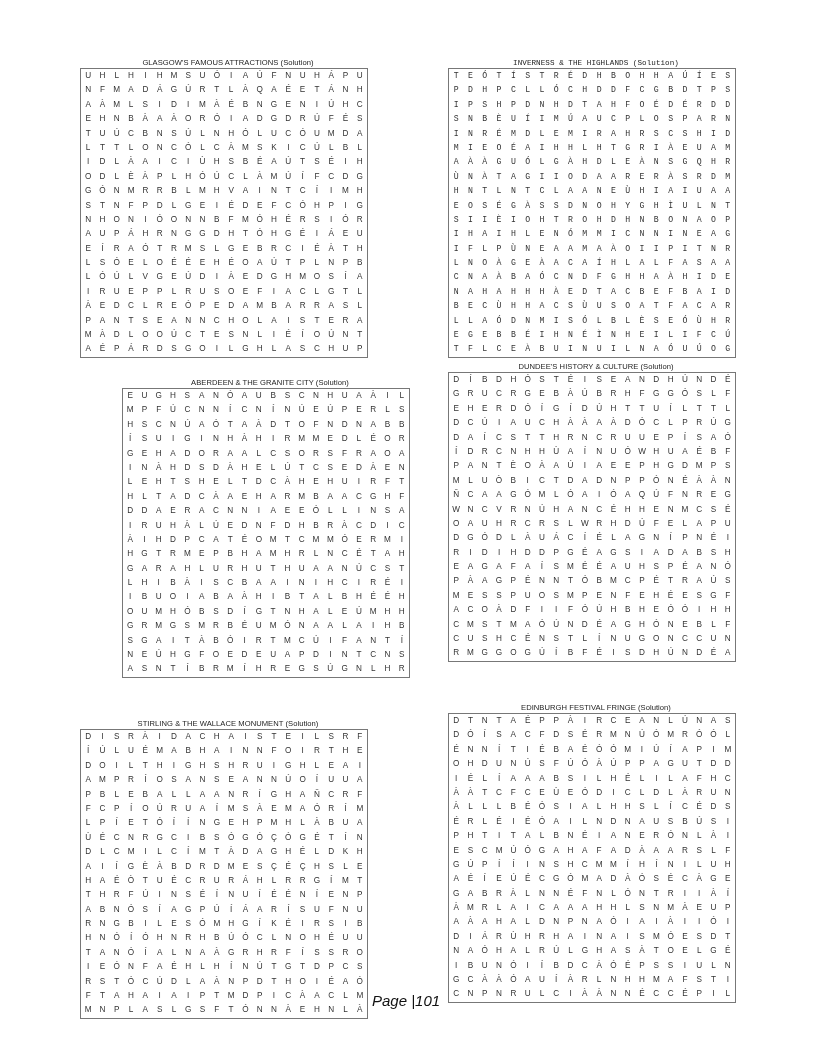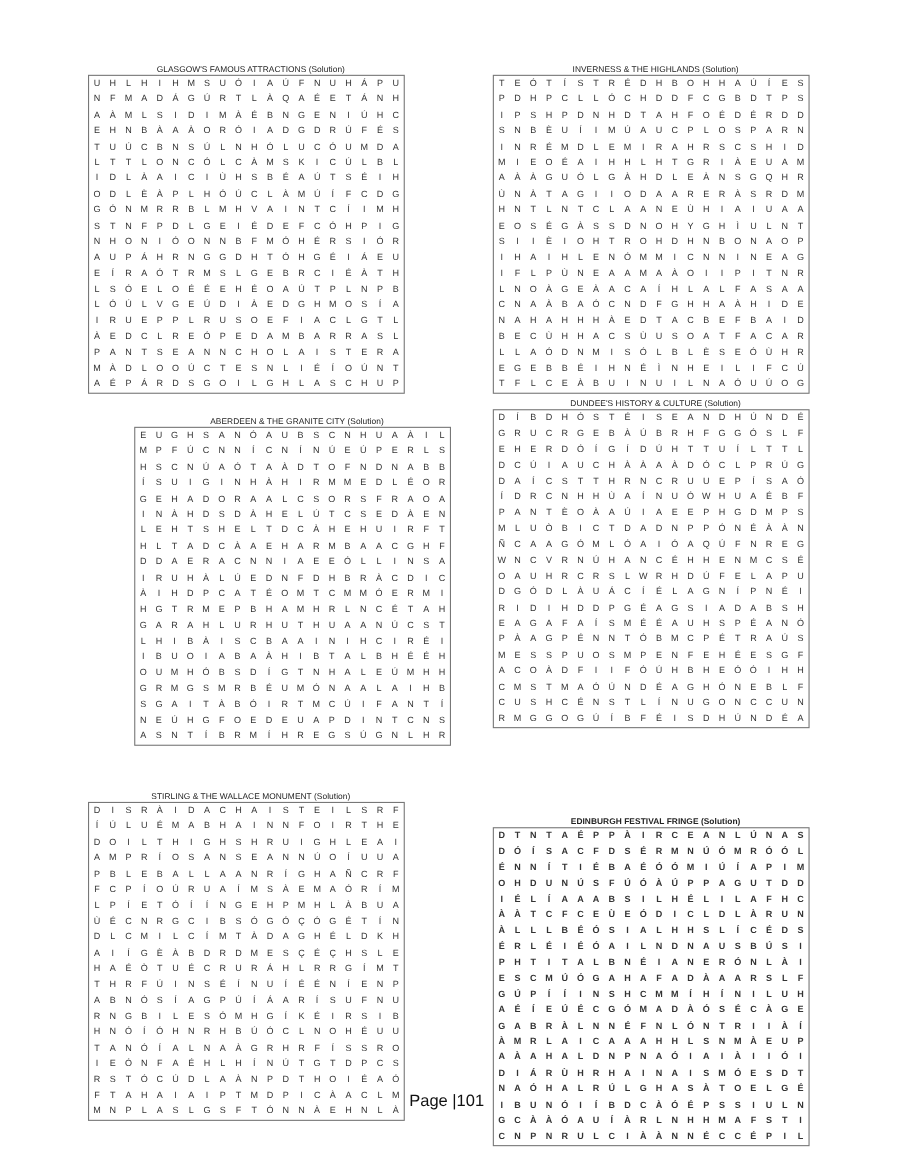--- a/index.html
+++ b/index.html
@@ -2,21 +2,21 @@
 <html><head>
 <meta charset="utf-8">
 <style>
   html, body { margin:0; padding:0; background:#ffffff; }
   body { width:816px; height:1056px; position:relative; overflow:hidden; font-family:"Liberation Sans", sans-serif; color:#222; }
   .puzzle { position:absolute; width:296px; }
   .ptitle { font-size:7.6px; text-align:center; color:#222; height:10px; line-height:10px; letter-spacing:0.05px; }
   .grid { position:relative; border:1px solid #777; width:286px; height:288px; box-sizing:content-box; }
   .row { display:flex; height:14.4px; }
   .cell { width:14.3px; text-align:center; font-size:8.2px; line-height:14.4px; color:#333; }
-  .footer { position:absolute; left:372px; top:992px; font-size:15px; color:#111; }
+  .footer { position:absolute; left:372px; top:992px; font-size:15px; color:#111;font-style:italic; }
 </style>
 </head>
 <body>
 
 <div class="puzzle" style="left:80px; top:58px;">
   <div class="ptitle">GLASGOW'S FAMOUS ATTRACTIONS (Solution)</div>
   <div class="grid">
       <div class="row">
         <span class="cell">U</span>
         <span class="cell">H</span>
@@ -453,21 +453,21 @@
         <span class="cell">A</span>
         <span class="cell">S</span>
         <span class="cell">C</span>
         <span class="cell">H</span>
         <span class="cell">U</span>
         <span class="cell">P</span>
       </div>
     </div>
 </div>
 
-<div class="puzzle" style="left:448px; top:58px;">
+<div class="puzzle" style="left:448px; top:58px;font-family:Liberation Mono, monospace;">
   <div class="ptitle">INVERNESS &amp; THE HIGHLANDS (Solution)</div>
   <div class="grid">
       <div class="row">
         <span class="cell">T</span>
         <span class="cell">E</span>
         <span class="cell">Ó</span>
         <span class="cell">T</span>
         <span class="cell">Í</span>
         <span class="cell">S</span>
         <span class="cell">T</span>
@@ -2237,21 +2237,21 @@
         <span class="cell">À</span>
         <span class="cell">E</span>
         <span class="cell">H</span>
         <span class="cell">N</span>
         <span class="cell">L</span>
         <span class="cell">À</span>
       </div>
     </div>
 </div>
 
-<div class="puzzle" style="left:448px; top:742px;font-weight:bold;">
+<div class="puzzle" style="left:448px; top:703px;">
   <div class="ptitle">EDINBURGH FESTIVAL FRINGE (Solution)</div>
   <div class="grid">
       <div class="row">
         <span class="cell">D</span>
         <span class="cell">T</span>
         <span class="cell">N</span>
         <span class="cell">T</span>
         <span class="cell">A</span>
         <span class="cell">É</span>
         <span class="cell">P</span>

